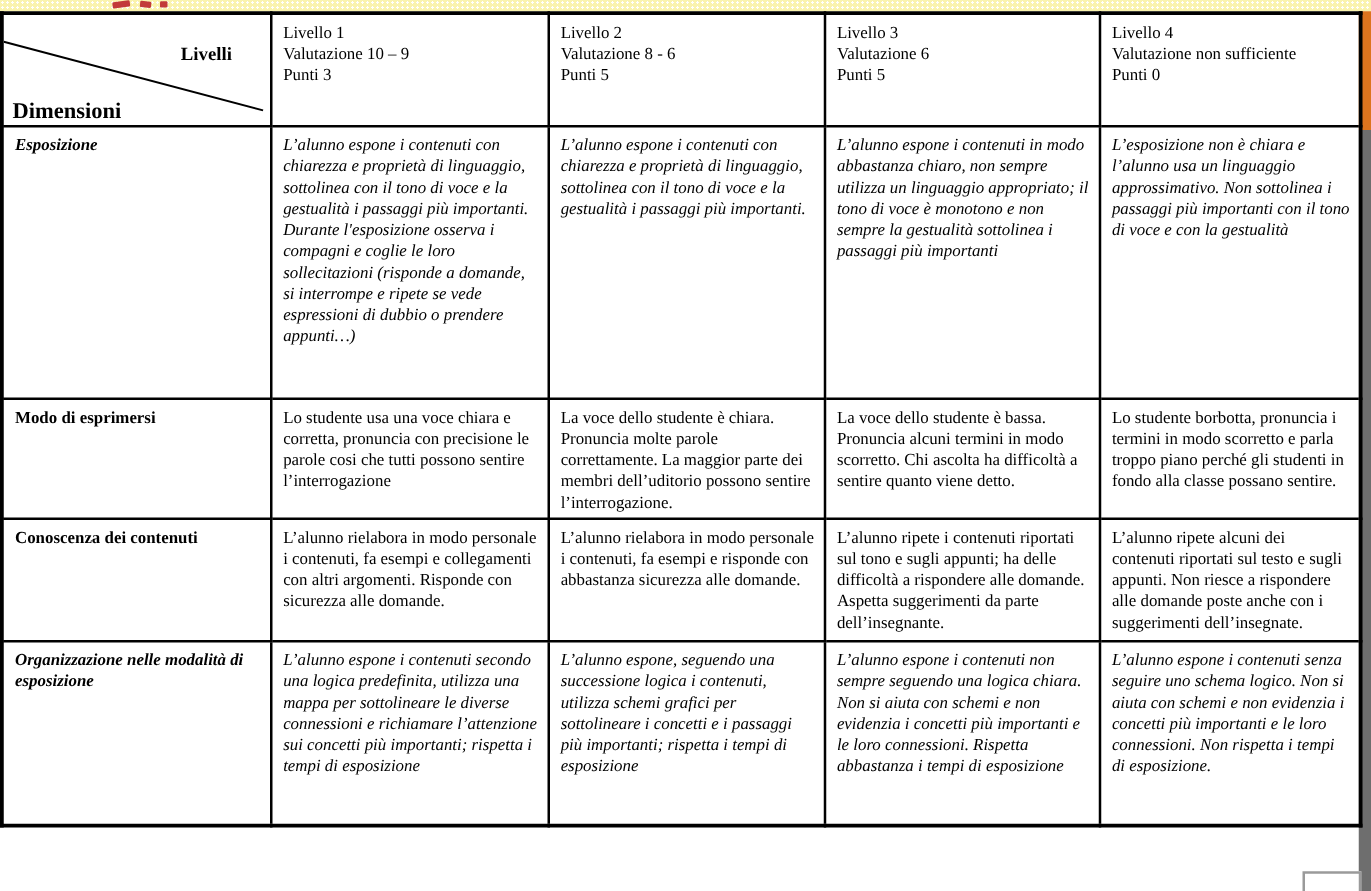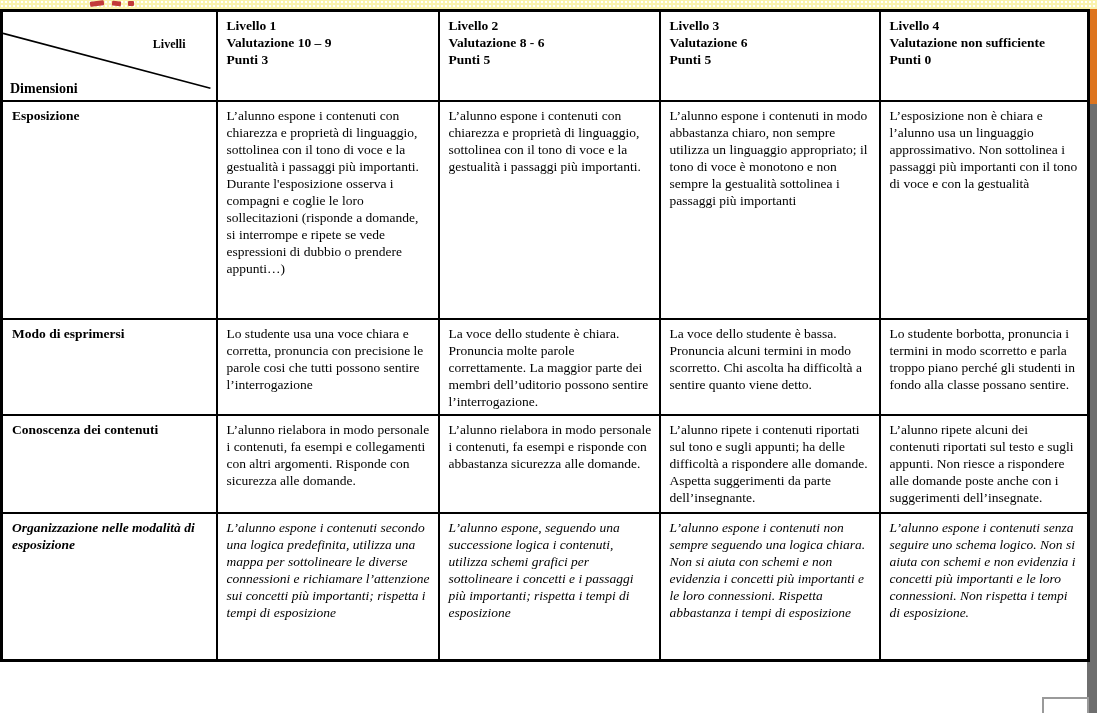--- a/index.html
+++ b/index.html
@@ -21,30 +21,30 @@
   .float-box{position:absolute;left:1042px;top:697px;width:43px;height:30px;
     background:#fff;border:2px solid #9a9a9a;}
   
   table.rubric{position:absolute;left:0;top:9px;width:1087px;border-collapse:collapse;
     table-layout:fixed;border:3px solid #000;}
   table.rubric td,table.rubric th{border:2px solid #000;vertical-align:top;
     padding:5px 7px 4px 9px;font-size:13.5px;line-height:17px;text-align:left;
     overflow:hidden;}
   col.c0{width:215px;}col.c1{width:222px;}col.c2{width:221px;}col.c3{width:220px;}col.c4{width:209px;}
   tr.hdr{height:90px;}
-  tr.r0{height:218px;} tr.r1{height:89px;} tr.r2{height:98px;} tr.r3{height:148px;font-style:italic;}
-  th.level{font-weight:bold;font-size:15px;line-height:22px;text-align:center;
+  tr.r0{height:218px;font-style:italic;} tr.r1{height:89px;} tr.r2{height:98px;} tr.r3{height:148px;font-style:italic;}
+  th.level{font-weight:normal;font-size:15px;line-height:22px;text-align:center;
     vertical-align:top;padding-top:10px;}
   td.dim{font-weight:bold;font-size:15.5px;line-height:21px;text-align:center;
     vertical-align:middle;padding:2px 6px;}
   
   th.corner{position:relative;padding:0;vertical-align:top;}
   th.corner svg{position:absolute;left:0;top:0;width:100%;height:100%;}
-  .corner-top{position:absolute;top:24px;right:30px;font-weight:bold;font-size:12px;}
-  .corner-bottom{position:absolute;bottom:3px;left:7px;font-weight:bold;font-size:14px;}
+  .corner-top{position:absolute;top:24px;right:30px;font-weight:bold;font-size:15px;}
+  .corner-bottom{position:absolute;bottom:3px;left:7px;font-weight:bold;font-size:18px;}
 </style>
 </head>
 <body>
 
 <div id="screen">
 
   <div class="top-strip">
     <span class="red-mark m1"></span>
     <span class="red-mark m2"></span>
     <span class="red-mark m3"></span>

